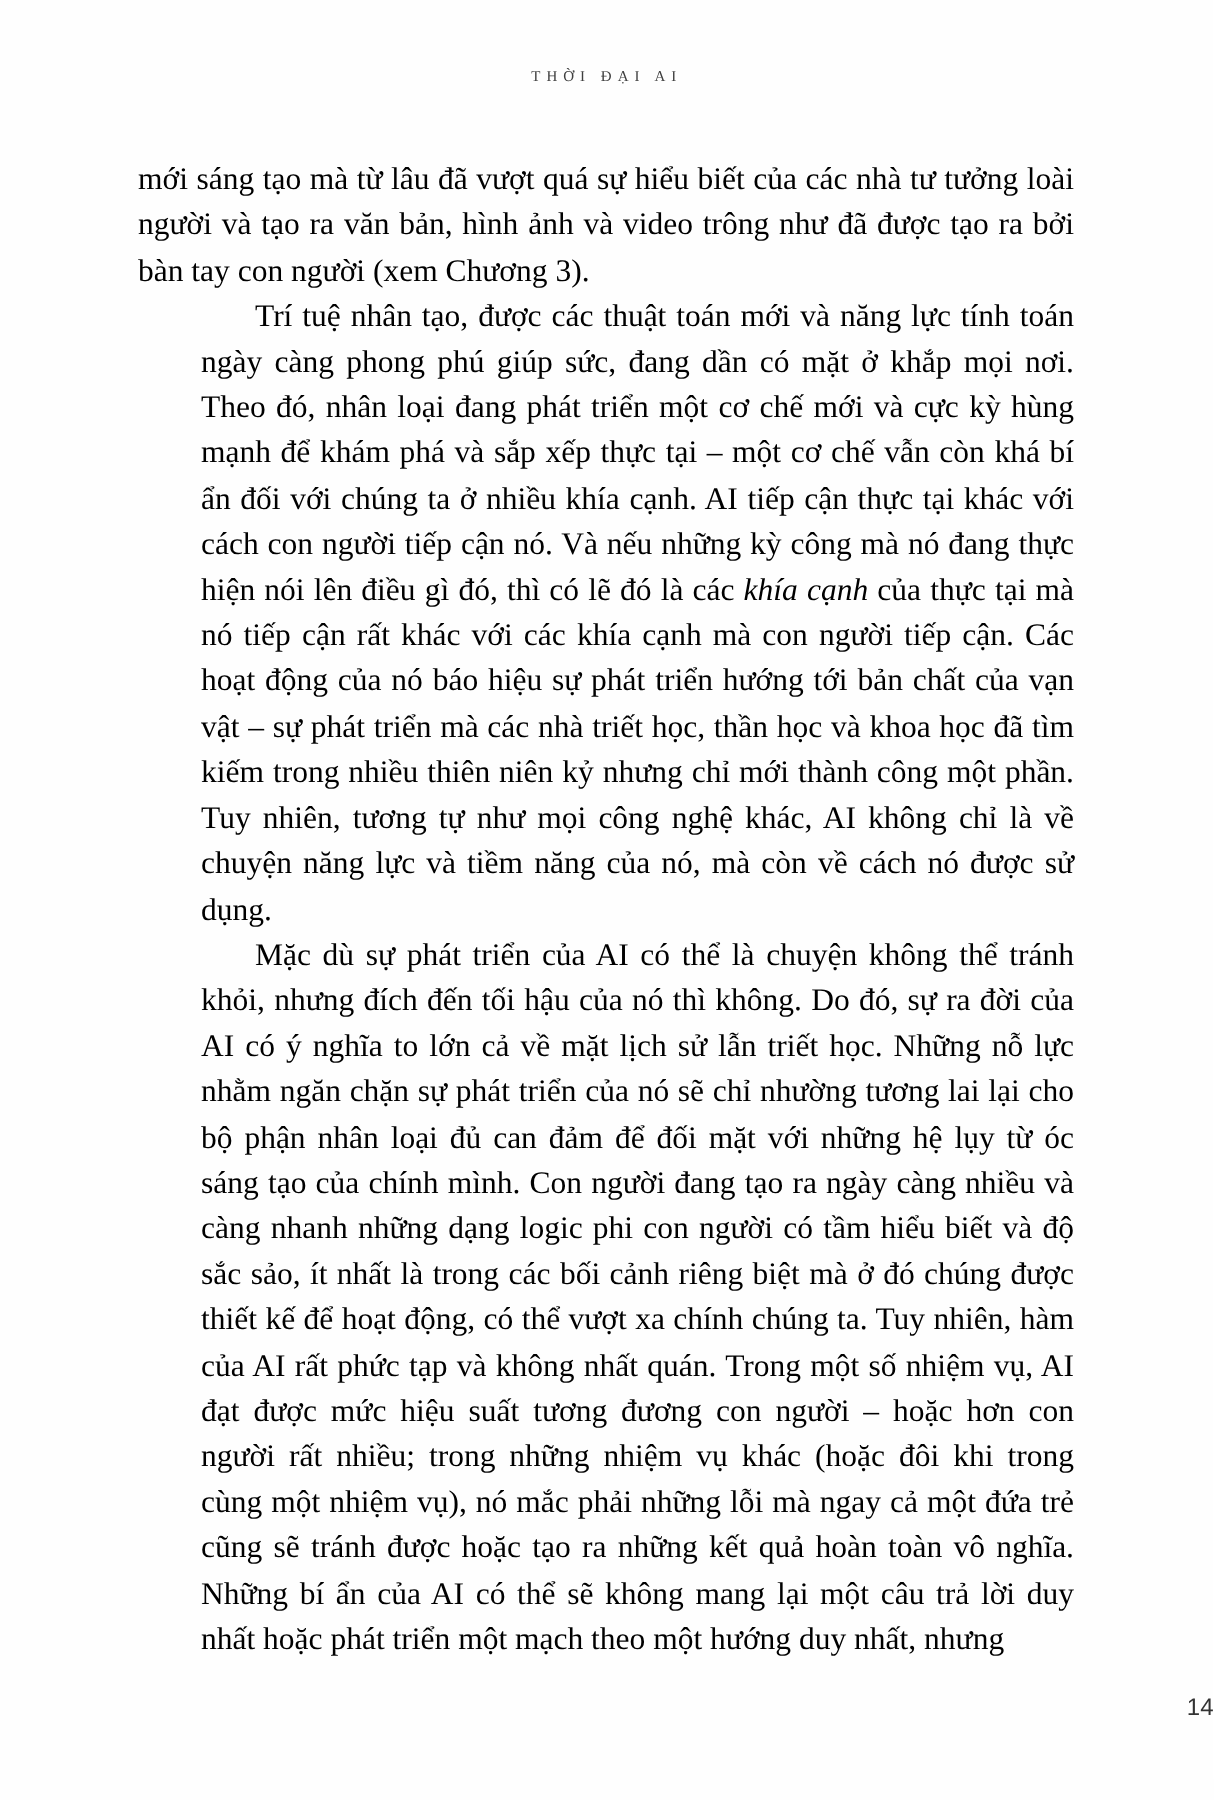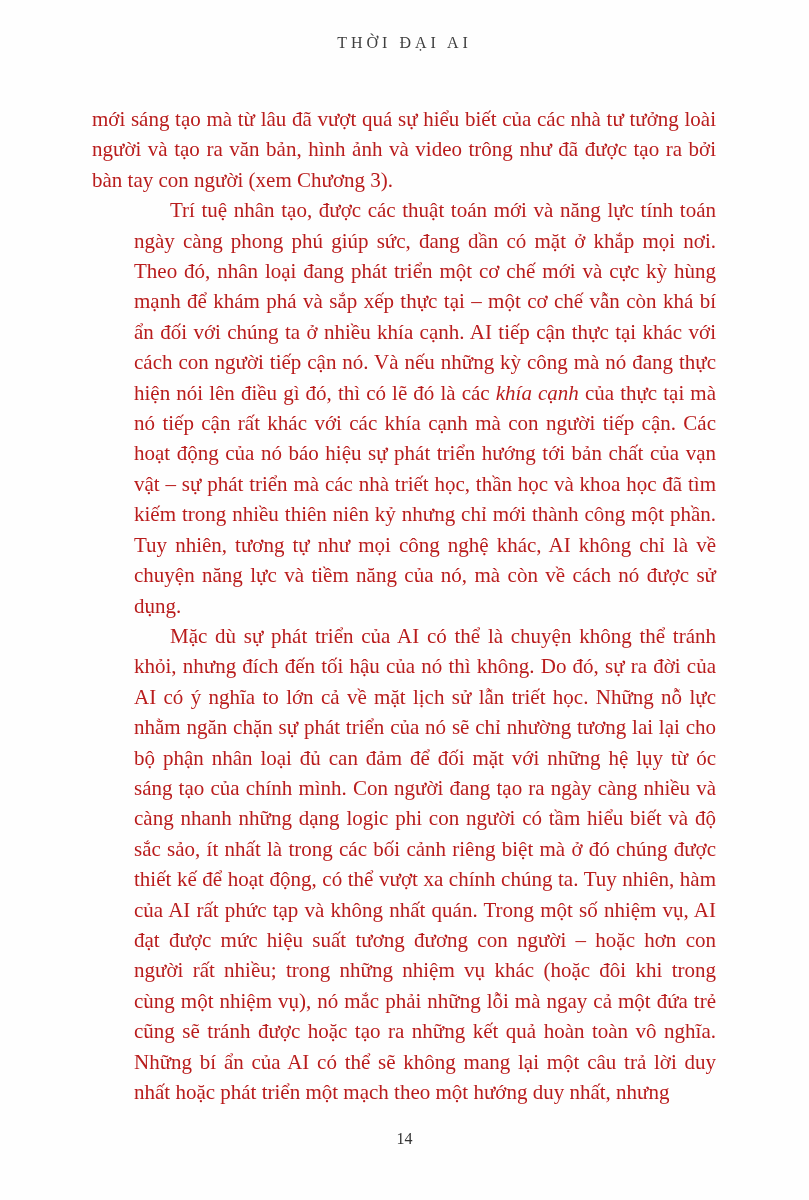--- a/index.html
+++ b/index.html
@@ -10,59 +10,59 @@
   .page {
     position: relative;
     width: 809px;
     height: 1200px;
     background: #fefefe;
     overflow: hidden;
     font-family: "Liberation Serif", serif;
   }
   .running-head {
     position: absolute;
-    top: 34px;
+    top: 46px;
     left: 0;
     width: 100%;
     text-align: center;
-    font-size: 16px;
+    font-size: 10px;
     letter-spacing: 4px;
     color: #3f3f3f;
     font-family: "Liberation Serif", serif;
   }
   .page-body {
     position: absolute;
     top: 104px;
     left: 92px;
     width: 624px;
     font-size: 21px;
     line-height: 30.4px;
-    color: #b91c1c;
+    color: #000000;
     text-align: justify;
   }
   .para {
     margin: 0;
     padding: 0;
   }
   .para.indent {
     text-indent: 36px;
     margin-left: 42px;
   }
   .italic {
     font-style: italic;
   }
   .page-footer {
     position: absolute;
     bottom: 52px;
     left: 0;
     width: 100%;
-    text-align: center;
+    text-align: right;
     font-size: 16px;
     color: #333333;
-    font-family: Liberation Serif, serif;
+    font-family: Liberation Sans, sans-serif;
   }
 </style>
 </head>
 <body>
 
 <div class="page">
 
   <div class="running-head">THỜI ĐẠI AI</div>
 
   <div class="page-body">

